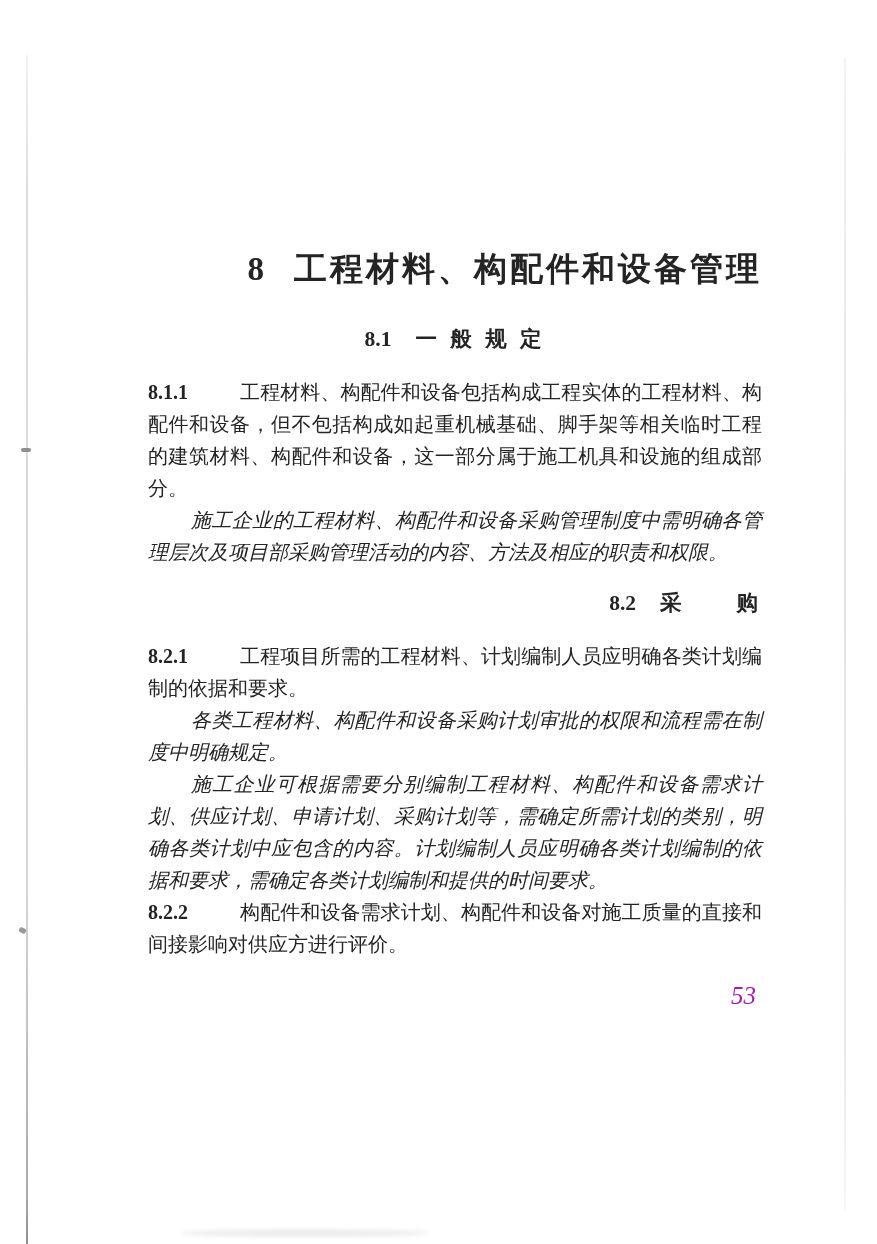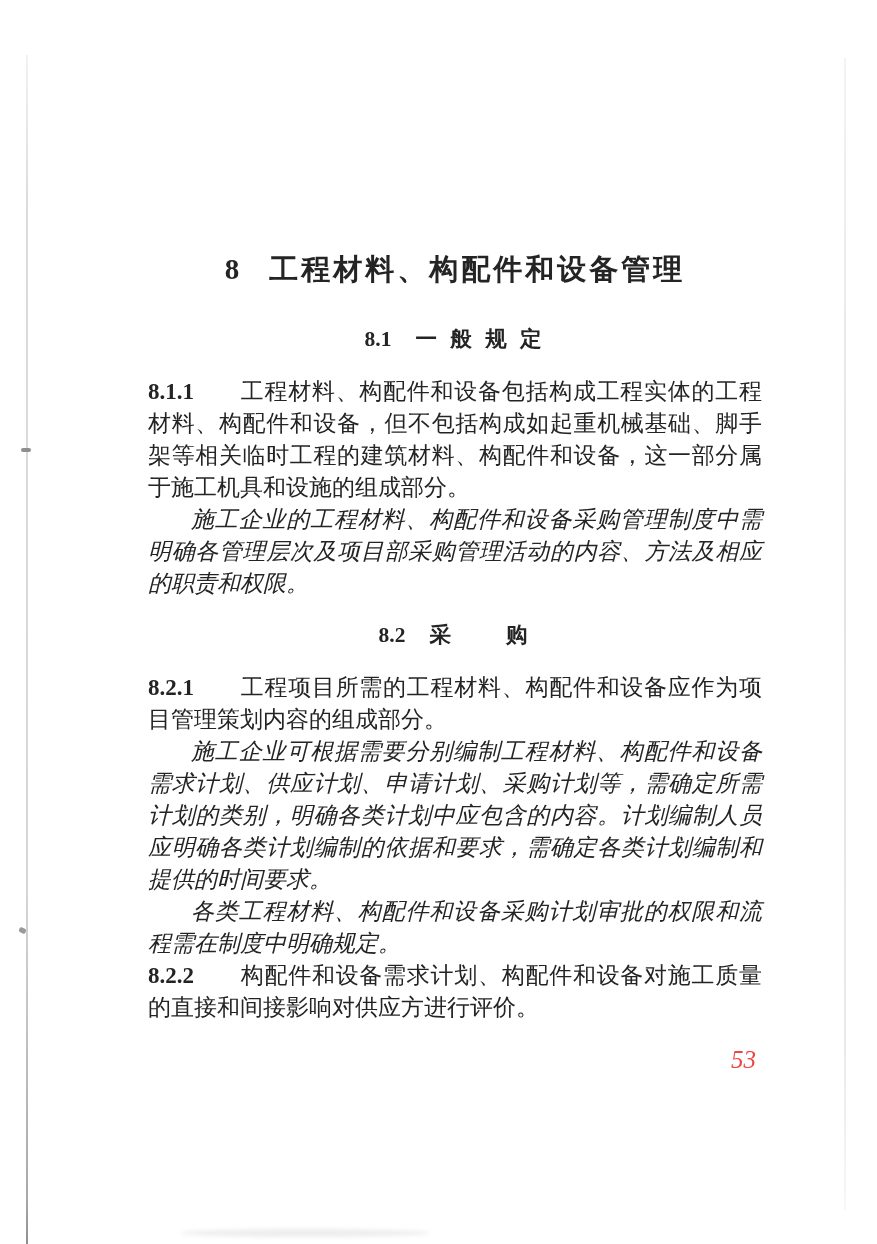--- a/index.html
+++ b/index.html
@@ -24,50 +24,50 @@
   }
   .tick-a { position: absolute; left: 21px; top: 448px; width: 10px; height: 4px; background: #8f8f8f; border-radius: 2px; }
   .tick-b { position: absolute; left: 19px; top: 928px; width: 7px; height: 5px; background: #9a9a9a; border-radius: 2px; transform: rotate(25deg); }
   .smudge-bottom { position: absolute; left: 180px; top: 1229px; width: 250px; height: 8px; background: #ededed; border-radius: 50%; filter: blur(2px); }
 
   
   .column { position: absolute; left: 148px; top: 0; width: 614px; }
 
   h1.chapter {
     margin: 252px 0 0 0;
-    font-size: 29px; line-height: 34px; font-weight: bold;
-    text-align: center; white-space: nowrap;
+    font-size: 33px; line-height: 34px; font-weight: bold;
+    text-align: right; white-space: nowrap;
   }
   h1.chapter .ch-num { margin-right: 30px; }
   h1.chapter .ch-title { letter-spacing: 3px; }
 
   h2.section {
     font-size: 21.5px; line-height: 26px; font-weight: bold;
     text-align: center; white-space: nowrap;
   }
   h2.section .sec-num { margin-right: 24px; }
   h2.section .sec-title { letter-spacing: 4px; }
   h2.s1 { margin: 40px 0 0 0; }
-  h2.s2 { margin: 22px 0 0 0; }
+  h2.s2 { margin: 22px 0 0 0; text-align: right; }
 
   p.body-p {
     margin: 0;
-    font-size: 23px; line-height: 32px;
+    font-size: 20px; line-height: 32px;
     text-align: justify;
   }
   p.first-after-heading { margin-top: 24px; }
   p.clause .clause-num { display: inline-block; width: 92px; font-weight: bold; }
   p.cont { text-indent: 43px; font-style: italic; }
 
   .page-num {
     margin-top: 22px;
     font-size: 25px; line-height: 28px;
     font-style: italic;
     text-align: right; padding-right: 6px;
-    color: #ef4444;
+    color: #a21caf;
   }
 </style>
 </head>
 <body>
 
 <div class="page">
 
   <div class="edge-left"></div>
   <div class="edge-right"></div>
   <div class="tick-a"></div>
@@ -86,25 +86,25 @@
 
     <p class="body-p clause first-after-heading"><span class="clause-num">8.1.1</span><span>工程材料、构配件和设备包括构成工程实体的工程材料、构配件和设备，但不包括构成如起重机械基础、脚手架等相关临时工程的建筑材料、构配件和设备，这一部分属于施工机具和设施的组成部分。</span></p>
 
     <p class="body-p cont">施工企业的工程材料、构配件和设备采购管理制度中需明确各管理层次及项目部采购管理活动的内容、方法及相应的职责和权限。</p>
 
 
     <h2 class="section s2">
       <span class="sec-num">8.2</span><span class="sec-title">采　　购</span>
     </h2>
 
-    <p class="body-p clause first-after-heading"><span class="clause-num">8.2.1</span><span>工程项目所需的工程材料、构配件和设备应作为项目管理策划内容的组成部分。</span></p>
+    <p class="body-p clause first-after-heading"><span class="clause-num">8.2.1</span><span>工程项目所需的工程材料、计划编制人员应明确各类计划编制的依据和要求。</span></p>
+
+    <p class="body-p cont">各类工程材料、构配件和设备采购计划审批的权限和流程需在制度中明确规定。</p>
 
     <p class="body-p cont">施工企业可根据需要分别编制工程材料、构配件和设备需求计划、供应计划、申请计划、采购计划等，需确定所需计划的类别，明确各类计划中应包含的内容。计划编制人员应明确各类计划编制的依据和要求，需确定各类计划编制和提供的时间要求。</p>
-
-    <p class="body-p cont">各类工程材料、构配件和设备采购计划审批的权限和流程需在制度中明确规定。</p>
 
     <p class="body-p clause"><span class="clause-num">8.2.2</span><span>构配件和设备需求计划、构配件和设备对施工质量的直接和间接影响对供应方进行评价。</span></p>
 
 
     <div class="page-num">53</div>
 
   </div>
 </div>
 
 </body></html>

